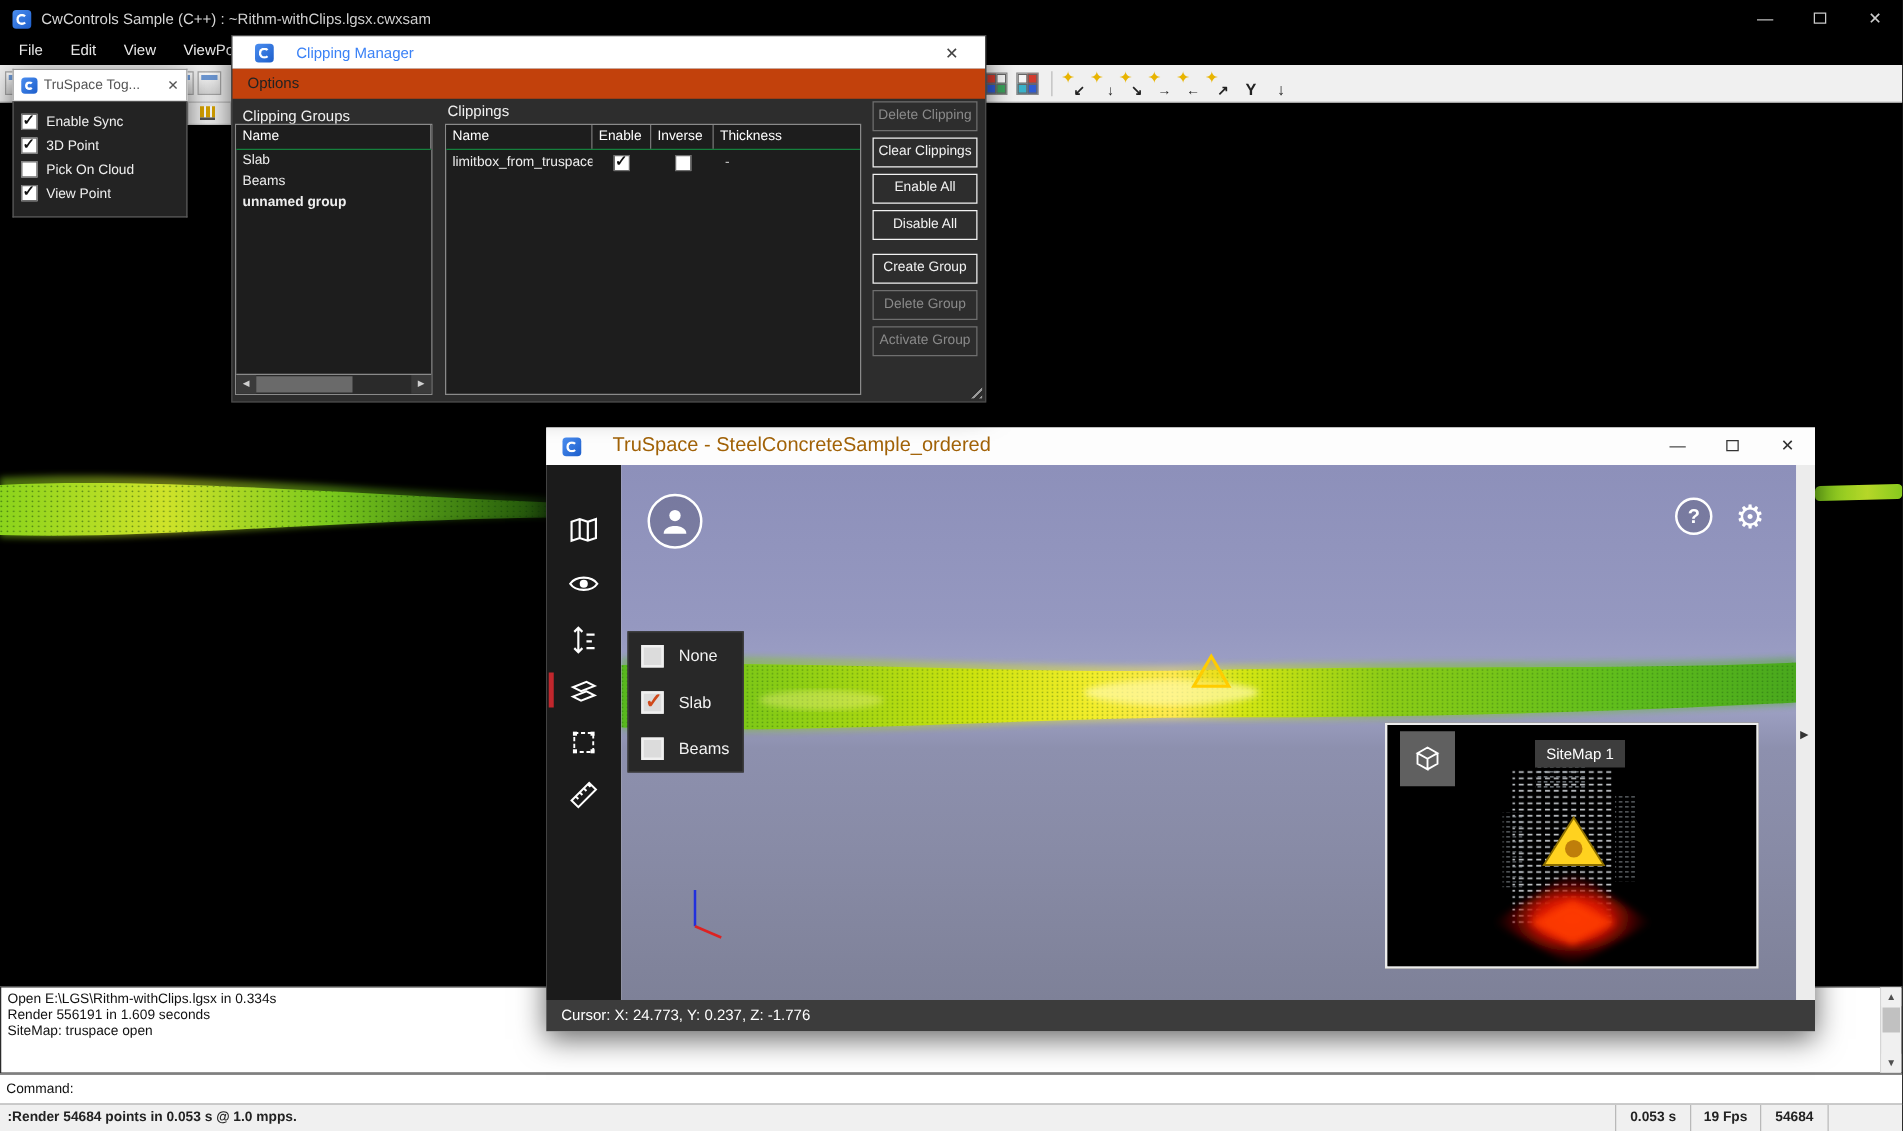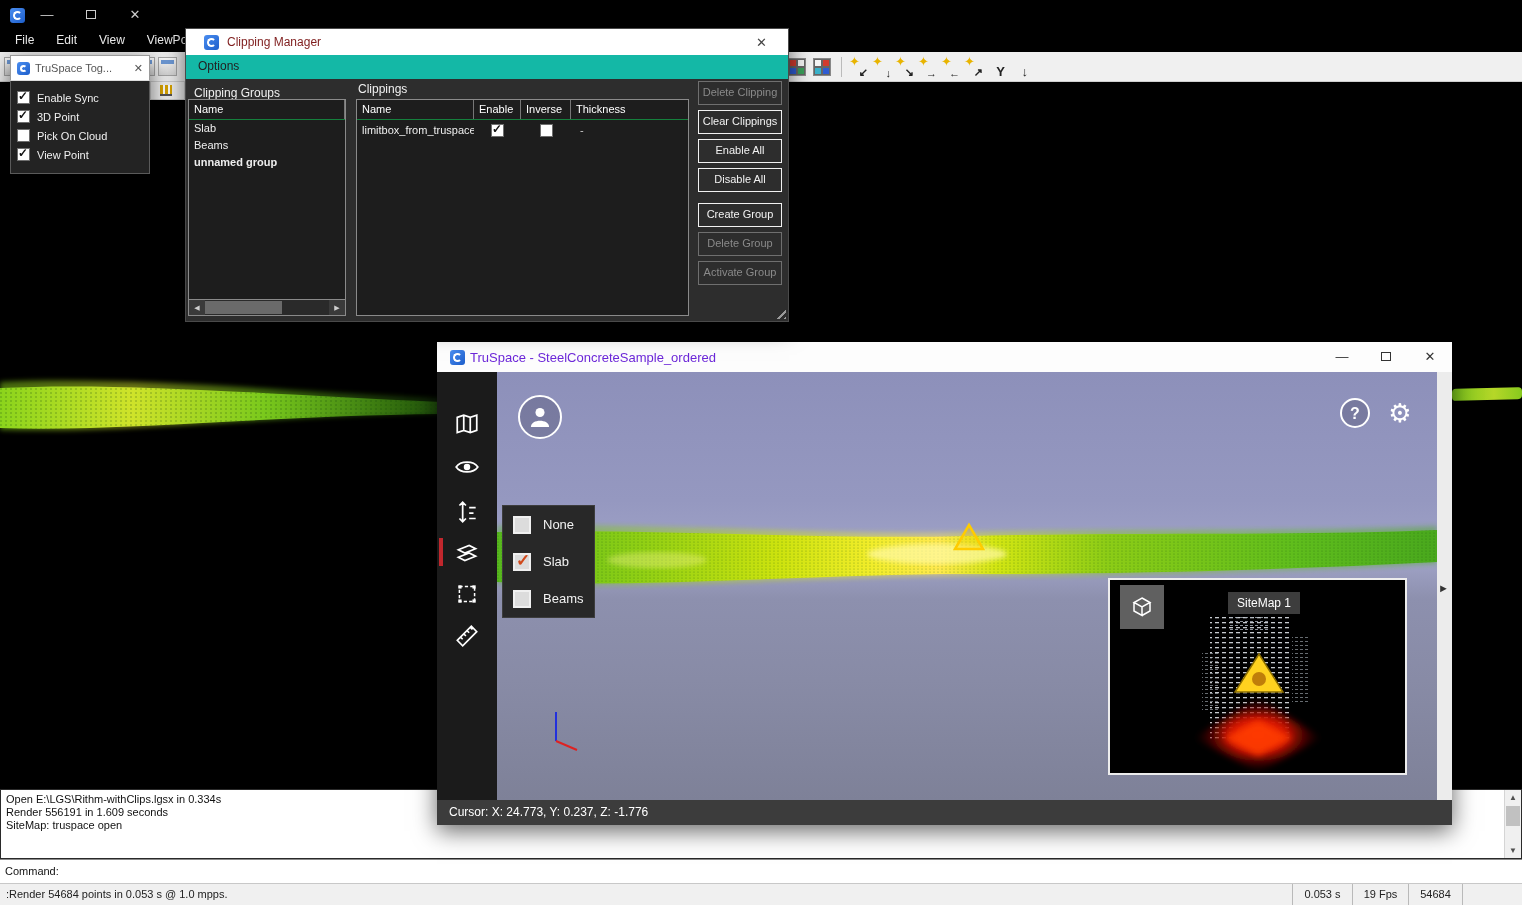--- a/index.html
+++ b/index.html
@@ -44,60 +44,60 @@
   .tb-frag { position:absolute; left:150px; top:82px; width:35px; height:18px; background:#f0f0f0; border:1px solid #cfcfcf; border-top:none; }
   .tb-mini { position:absolute; left:9px; top:3px; width:12px; height:11px; background:repeating-linear-gradient(90deg,#d9a400 0 3px,#fff 3px 5px); border-bottom:2px solid #555; }
 
   
   .log-panel { position:absolute; left:0; top:789px; width:1522px; height:70px; background:#fff; border:1px solid #2a2a2a; color:#111; font-size:11px; line-height:13px; padding:3px 5px; }
   .vscroll { position:absolute; right:0; top:0; bottom:0; width:17px; background:#f0f0f0; border-left:1px solid #d5d5d5; }
   .vscroll .arr { display:block; height:15px; text-align:center; font-size:8px; color:#505050; line-height:15px; background:#f0f0f0; }
   .vscroll .arr.bottom { position:absolute; bottom:0; left:0; right:0; }
   .vscroll .thumb { position:absolute; left:1px; right:1px; top:16px; height:20px; background:#c1c1c1; }
   .command-row { position:absolute; left:0; top:859px; width:1522px; height:24px; background:#fff; border-top:1px solid #8a8a8a; font-size:11px; color:#111; padding:5px 5px; }
-  .statusbar { position:absolute; left:0; top:883px; width:1522px; height:22px; background:#f0f0f0; border-top:1px solid #c8c8c8; font-size:11px; color:#222; line-height:21px; }
+  .statusbar { position:absolute; left:0; top:883px; width:1522px; height:22px; background:#f0f0f0; border-top:1px solid #c8c8c8; font-size:11px; color:#222; line-height:21px;font-weight:bold; }
   .sb-msg { padding-left:6px; }
   .sb-cell { position:absolute; top:0; height:21px; border-left:1px solid #b9b9b9; text-align:center; line-height:21px; }
 
   
   .tog { left:10px; top:55px; width:140px; z-index:40; }
   .tog .tbar { height:26px; background:#fff; border:1px solid #9a9a9a; border-bottom:1px solid #dcdcdc; padding:0 6px; }
   .tog-title { font-size:11px; color:#555; margin-left:5px; flex:1; white-space:nowrap; overflow:hidden; }
   .tog-close { font-size:11px; color:#555; }
   .tog-body { background:#232323; border:1px solid #5a5a5a; border-top:none; padding:7px 0 9px; }
   .tog-row { display:flex; align-items:center; height:19px; padding-left:6px; gap:7px; }
   .tog-row label { font-size:11px; color:#f0f0f0; }
 
   
   .cm { left:185px; top:28px; width:604px; height:294px; background:#2d2d2d; border:1px solid #4a4a4a; z-index:40; }
   .cm .tbar { height:26px; background:#fff; padding:0 9px; }
-  .cm-title { font-size:12px; color:#7f1d1d; margin-left:8px; flex:1; }
+  .cm-title { font-size:12px; color:#3b82f6; margin-left:18px; flex:1; }
   .cm-close { font-size:13px; color:#444; }
-  .cm-menubar { position:absolute; left:0; top:26px; width:100%; height:24px; background:#14b8a6; }
+  .cm-menubar { position:absolute; left:0; top:26px; width:100%; height:24px; background:#c2410c; }
   .cm-menu-item { display:inline-block; font-size:12px; color:#222; padding:4px 12px; }
   .cm-label { position:absolute; font-size:12px; color:#f0f0f0; }
   .dark-list { position:absolute; background:#1d1d1d; border:1px solid #8a8a8a; }
   .list-header { display:flex; border-bottom:1px solid #15803d; background:#1d1d1d; height:20px; }
   .list-header .hcell { font-size:11px; color:#fff; padding:3px 0 0 5px; border-right:1px solid #777; overflow:hidden; white-space:nowrap; }
   .glist-item { height:17px; font-size:11px; color:#eee; padding-left:5px; line-height:17px; }
   .glist-item.bold { font-weight:bold; }
   .hscroll { position:absolute; left:0; right:0; bottom:0; height:16px; border-top:1px solid #8a8a8a; background:#2a2a2a; display:flex; }
   .scr-btn { width:16px; height:15px; background:#3a3a3a; color:#cfcfcf; font-size:7px; text-align:center; line-height:15px; flex:0 0 auto; }
   .scr-track { flex:1; position:relative; }
   .scr-thumb { position:absolute; left:0; top:1px; bottom:1px; width:62%; background:#6a6a6a; }
   .crow { display:flex; align-items:center; height:20px; }
   .crow .ccell { overflow:hidden; white-space:nowrap; }
   .cm-btn { position:absolute; left:512px; width:84px; height:24px; background:#2d2d2d; border:1px solid #f2f2f2; color:#f2f2f2; font-size:11px; text-align:center; line-height:21px; }
   .cm-btn.disabled { border-color:#6f6f6f; color:#8a8a8a; cursor:default; }
   .cm-grip { position:absolute; right:2px; bottom:2px; width:13px; height:13px; background:repeating-linear-gradient(135deg, transparent 0 3px, #9a9a9a 3px 4.5px); clip-path:polygon(100% 0, 100% 100%, 0 100%); }
 
   
   .ts { left:437px; top:342px; width:1015px; height:483px; background:#fdfdfd; z-index:20; }
   .ts .tbar { height:30px; background:#fdfdfd; padding-left:13px; }
-  .ts-title { font-size:13px; color:#6d28d9; margin-left:5px; flex:1; }
+  .ts-title { font-size:16px; color:#a16207; margin-left:25px; flex:1; }
   .ts-sidebar { position:absolute; left:0; top:30px; width:60px; height:428px; background:#1b1b1b; }
   .side-icon { position:absolute; left:17px; width:26px; height:26px; }
   .side-active { position:absolute; left:2px; width:4px; height:28px; background:#c1272d; }
   .ts-viewport { position:absolute; left:60px; top:30px; width:940px; height:428px; overflow:hidden;
       background:linear-gradient(180deg,#8d90ba 0%, #9598c0 30%, #a0a3c7 44%, #8d90ae 53%, #888ba6 72%, #7e8198 100%); }
   .ts-strip { position:absolute; left:1000px; top:30px; width:15px; height:428px; background:#ececec; }
   .ts-collapse { position:absolute; left:1px; top:210px; font-size:11px; color:#333; }
   .ts-status { position:absolute; left:0; top:458px; width:1015px; height:25px; background:#3c3c3c; color:#fff; font-size:12px; line-height:25px; padding-left:12px; }
 
   .round-btn { position:absolute; border:2px solid #fff; border-radius:50%; background:rgba(15,15,35,.18); }
@@ -121,20 +121,21 @@
   .streak-right { position:absolute; left:1452px; top:388px; width:70px; height:12px; z-index:1;
       background:linear-gradient(90deg,#7fcf1e,#bfe22a 60%,#8ed41f); transform:skewY(-1.5deg); border-radius:4px; opacity:.95; }
 </style>
 </head>
 <body>
 
 <div class="screen" data-interactable="false">
 
   <div class="main-titlebar" data-interactable="false">
     <span class="appicon" style="margin-left:10px" data-interactable="false"></span>
+    <span class="main-title" data-interactable="false">CwControls Sample (C++) : ~Rithm-withClips.lgsx.cwxsam</span>
     <span class="winbtn winbtn-dark" data-interactable="true">—</span>
     <span class="winbtn winbtn-dark" data-interactable="true"><span class="maxglyph" data-interactable="false"></span></span>
     <span class="winbtn winbtn-dark" data-interactable="true">✕</span>
   </div>
 
   <div class="main-menubar" data-interactable="false">
     <span class="menu-item" data-interactable="true">File</span>
     <span class="menu-item" data-interactable="true">Edit</span>
     <span class="menu-item" data-interactable="true">View</span>
     <span class="menu-item" data-interactable="true">ViewPoint</span>

